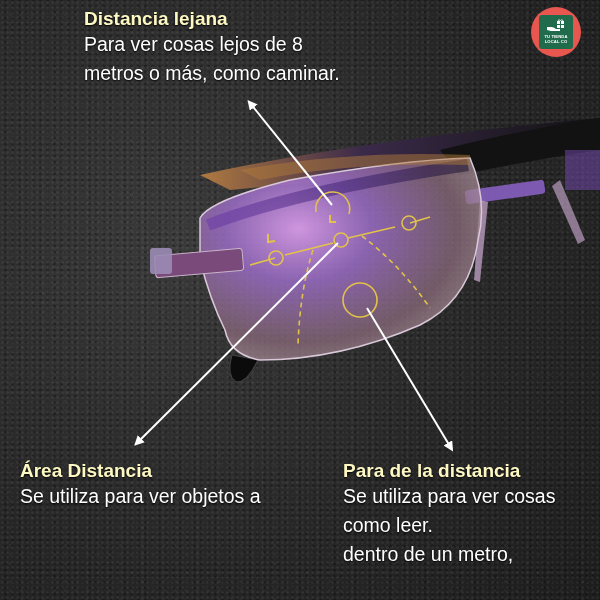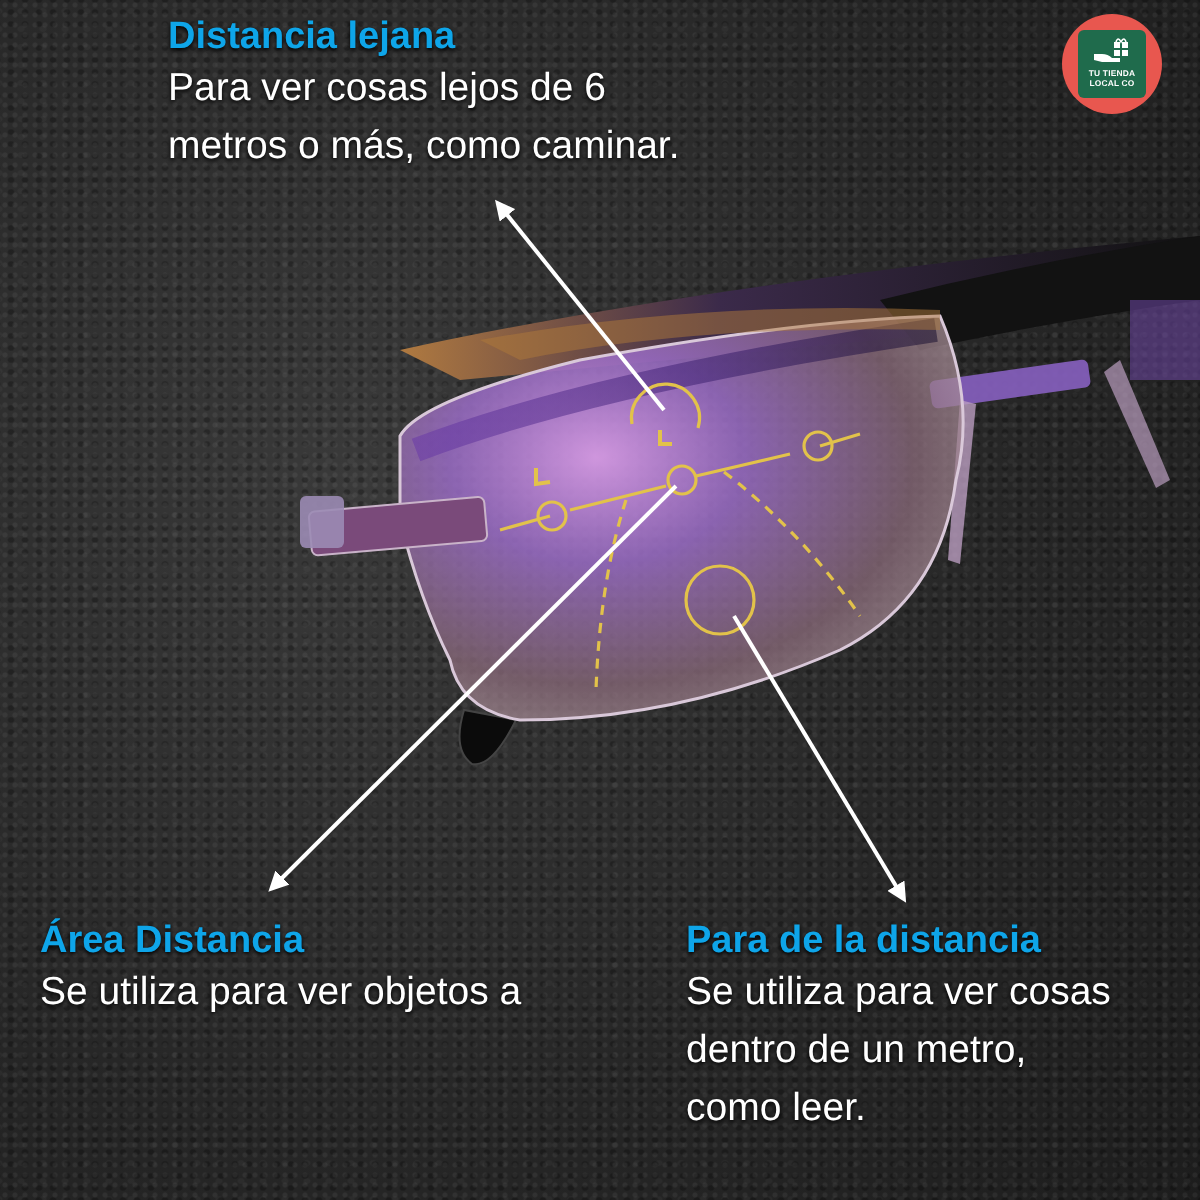--- a/index.html
+++ b/index.html
@@ -8,21 +8,21 @@
       radial-gradient(circle at 30% 40%, #3a3a3a 0, #262626 60%, #1d1d1d 100%);}
   .texture{position:absolute;inset:0;opacity:.55;
       background-image:
         radial-gradient(rgba(255,255,255,.10) 1px, transparent 1.6px),
         radial-gradient(rgba(0,0,0,.45) 1.2px, transparent 2px),
         radial-gradient(rgba(255,255,255,.06) 1.4px, transparent 2.2px);
       background-size:5px 5px,7px 6px,11px 9px;
       background-position:0 0,2px 3px,5px 1px;}
   .art{position:absolute;inset:0;}
   .label{position:absolute;color:#ffffff;font-size:19.5px;line-height:29px;text-shadow:0 1px 2px #000;}
-  .label .title{color:#0ea5e9;font-weight:bold;font-size:19px;line-height:22px;display:block;}
+  .label .title{color:#fef9c3;font-weight:bold;font-size:19px;line-height:22px;display:block;}
   .label .line{display:block;}
   #far{left:84px;top:8px;}
   #prog{left:20px;top:460px;}
   #near{left:343px;top:460px;}
   .badge{position:absolute;left:531px;top:7px;width:50px;height:50px;border-radius:50%;background:#e8574f;display:flex;align-items:center;justify-content:center;}
   .badge-inner{width:34px;height:34px;background:#1f6b4c;border-radius:3px;display:flex;flex-direction:column;align-items:center;justify-content:flex-start;padding-top:3px;box-sizing:border-box;}
   .badge-text{color:#fff;font-size:4.2px;font-weight:bold;line-height:5px;text-align:center;letter-spacing:.1px;}
 </style>
 </head>
 <body>
@@ -107,27 +107,27 @@
       <path d="M12,3 Q13,0 14.5,3 Q16,0 17,3" stroke="#fff" stroke-width="0.8" fill="none"></path>
       <path d="M1,9 L5,9 Q8,9 10,11 L14,11 L14,13 L5,13 L1,12 Z" fill="#fff"></path>
     </svg>
     <span class="badge-text">TU TIENDA</span>
     <span class="badge-text">LOCAL CO</span>
   </div>
 </div>
 
 <div class="label" id="far">
   <span class="title">Distancia lejana</span>
-  <span class="line">Para ver cosas lejos de 6</span>
+  <span class="line">Para ver cosas lejos de 8</span>
   <span class="line">metros o más, como caminar.</span>
 </div>
 
 <div class="label" id="prog">
   <span class="title">Área Distancia</span>
   <span class="line">Se utiliza para ver objetos a</span>
 </div>
 
 <div class="label" id="near">
   <span class="title">Para de la distancia</span>
   <span class="line">Se utiliza para ver cosas</span>
+  <span class="line">como leer.</span>
   <span class="line">dentro de un metro,</span>
-  <span class="line">como leer.</span>
 </div>
 
 </body></html>

